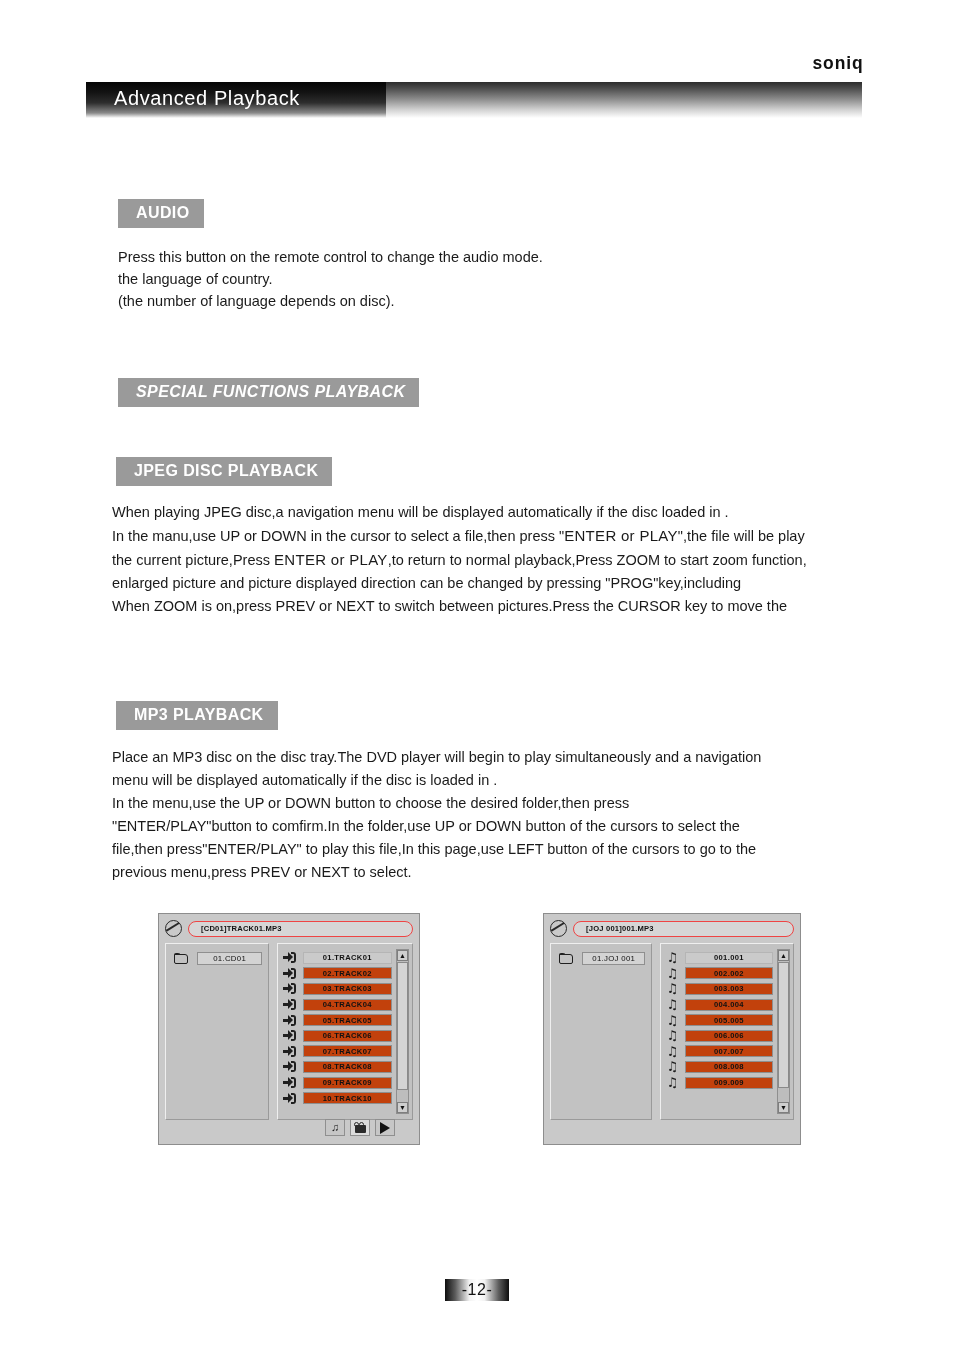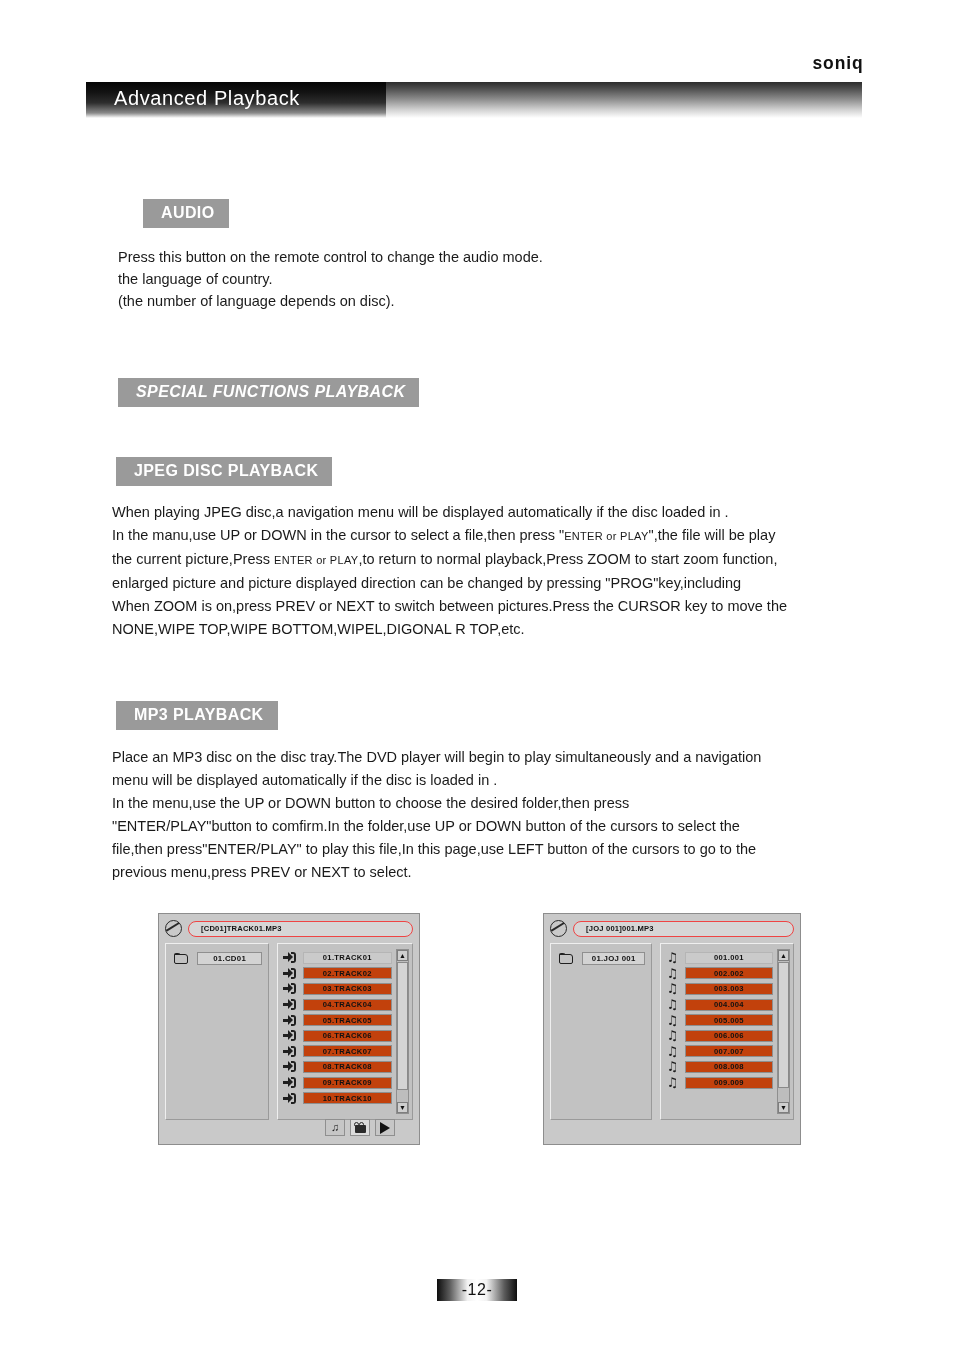--- a/index.html
+++ b/index.html
@@ -73,36 +73,36 @@
     position: absolute;
     background: #9a9a9a;
     color: #ffffff;
     font-size: 16px;
     font-weight: bold;
     letter-spacing: 0.4px;
     padding: 5px 14px 6px 18px;
     white-space: nowrap;
     box-sizing: border-box;
   }
-  .chip.audio { left: 118px; top: 199px; margin-left: 25px; }
+  .chip.audio { left: 118px; top: 199px; }
   .chip.special { left: 118px; top: 378px; font-style: italic; }
   .chip.jpeg { left: 116px; top: 457px; }
   .chip.mp3 { left: 116px; top: 701px; }
 
   
   .para {
     position: absolute;
     font-size: 14.5px;
     line-height: 22px;
     color: #1a1a1a;
     white-space: nowrap;
   }
   .para .line { display: block; }
   .small-caps {
-    font-size: 11px;
+    font-size: 15px;
     letter-spacing: 0.3px;
   }
 
   .audio-text { left: 118px; top: 246px; }
   .jpeg-text  { left: 112px; top: 501px; line-height: 23px; }
   .mp3-text   { left: 112px; top: 746px; line-height: 23px; }
   .mp3-text2  { left: 112px; top: 792px; line-height: 23px; }
 
   
   .spk-icon {
@@ -252,21 +252,21 @@
     border-radius: 2px 2px 0 0;
     box-sizing: border-box;
     background: #c2c2c2;
   }
   .folder-label {
     flex: 1 1 auto;
     height: 13px;
     background: #d3d3d3;
     border: 1px solid #8f8f8f;
     font-size: 7.8px;
-    font-weight: bold;
+    font-weight: normal;
     letter-spacing: 0.3px;
     color: #111;
     display: flex;
     align-items: center;
     justify-content: center;
     box-sizing: border-box;
   }
 
   .file-list {
     position: absolute;
@@ -425,21 +425,21 @@
   }
   .cam-glyph .reel1 { left: 1px; }
   .cam-glyph .reel2 { left: 6px; }
 
   
   .pagenum {
     position: absolute;
     left: 50%;
     transform: translateX(-50%);
     top: 1279px;
-    width: 80px;
+    width: 64px;
     height: 22px;
     background: linear-gradient(to right,
       #0d0d0d 0%, #5c5c5c 16%, #f2f2f2 38%, #ffffff 50%,
       #f2f2f2 62%, #5c5c5c 84%, #0d0d0d 100%);
     display: flex;
     align-items: center;
     justify-content: center;
     font-size: 16px;
     color: #111;
     letter-spacing: 0.5px;
@@ -471,21 +471,20 @@
 <div class="para jpeg-text">
   <span class="line">When playing JPEG disc,a navigation menu will be displayed   automatically if the disc loaded in .</span>
   <span class="line">
     <span>In the manu,use UP or DOWN in the cursor to select a file,then press "</span><span class="small-caps">ENTER or PLAY</span><span>",the file will be play</span>
   </span>
   <span class="line">
     <span>the current picture,Press</span> <span class="small-caps">ENTER or PLAY</span><span>,to return to normal playback,Press ZOOM to start zoom function,</span>
   </span>
   <span class="line">enlarged picture and picture displayed direction can be changed by pressing "PROG"key,including</span>
   <span class="line">When ZOOM is on,press PREV or NEXT to switch between pictures.Press the CURSOR key to move the</span>
-  <span class="line">NONE,WIPE TOP,WIPE BOTTOM,WIPEL,DIGONAL R TOP,etc.</span>
 </div>
 
 <div class="chip mp3">MP3 PLAYBACK</div>
 
 <div class="para mp3-text">
   <span class="line">Place an MP3 disc on the disc tray.The DVD player will begin to play simultaneously and a navigation</span>
   <span class="line">menu will be displayed automatically if the disc is loaded in .</span>
 </div>
 <div class="para mp3-text2">
   <span class="line">In the menu,use the UP or DOWN button  to choose the desired folder,then press</span>

